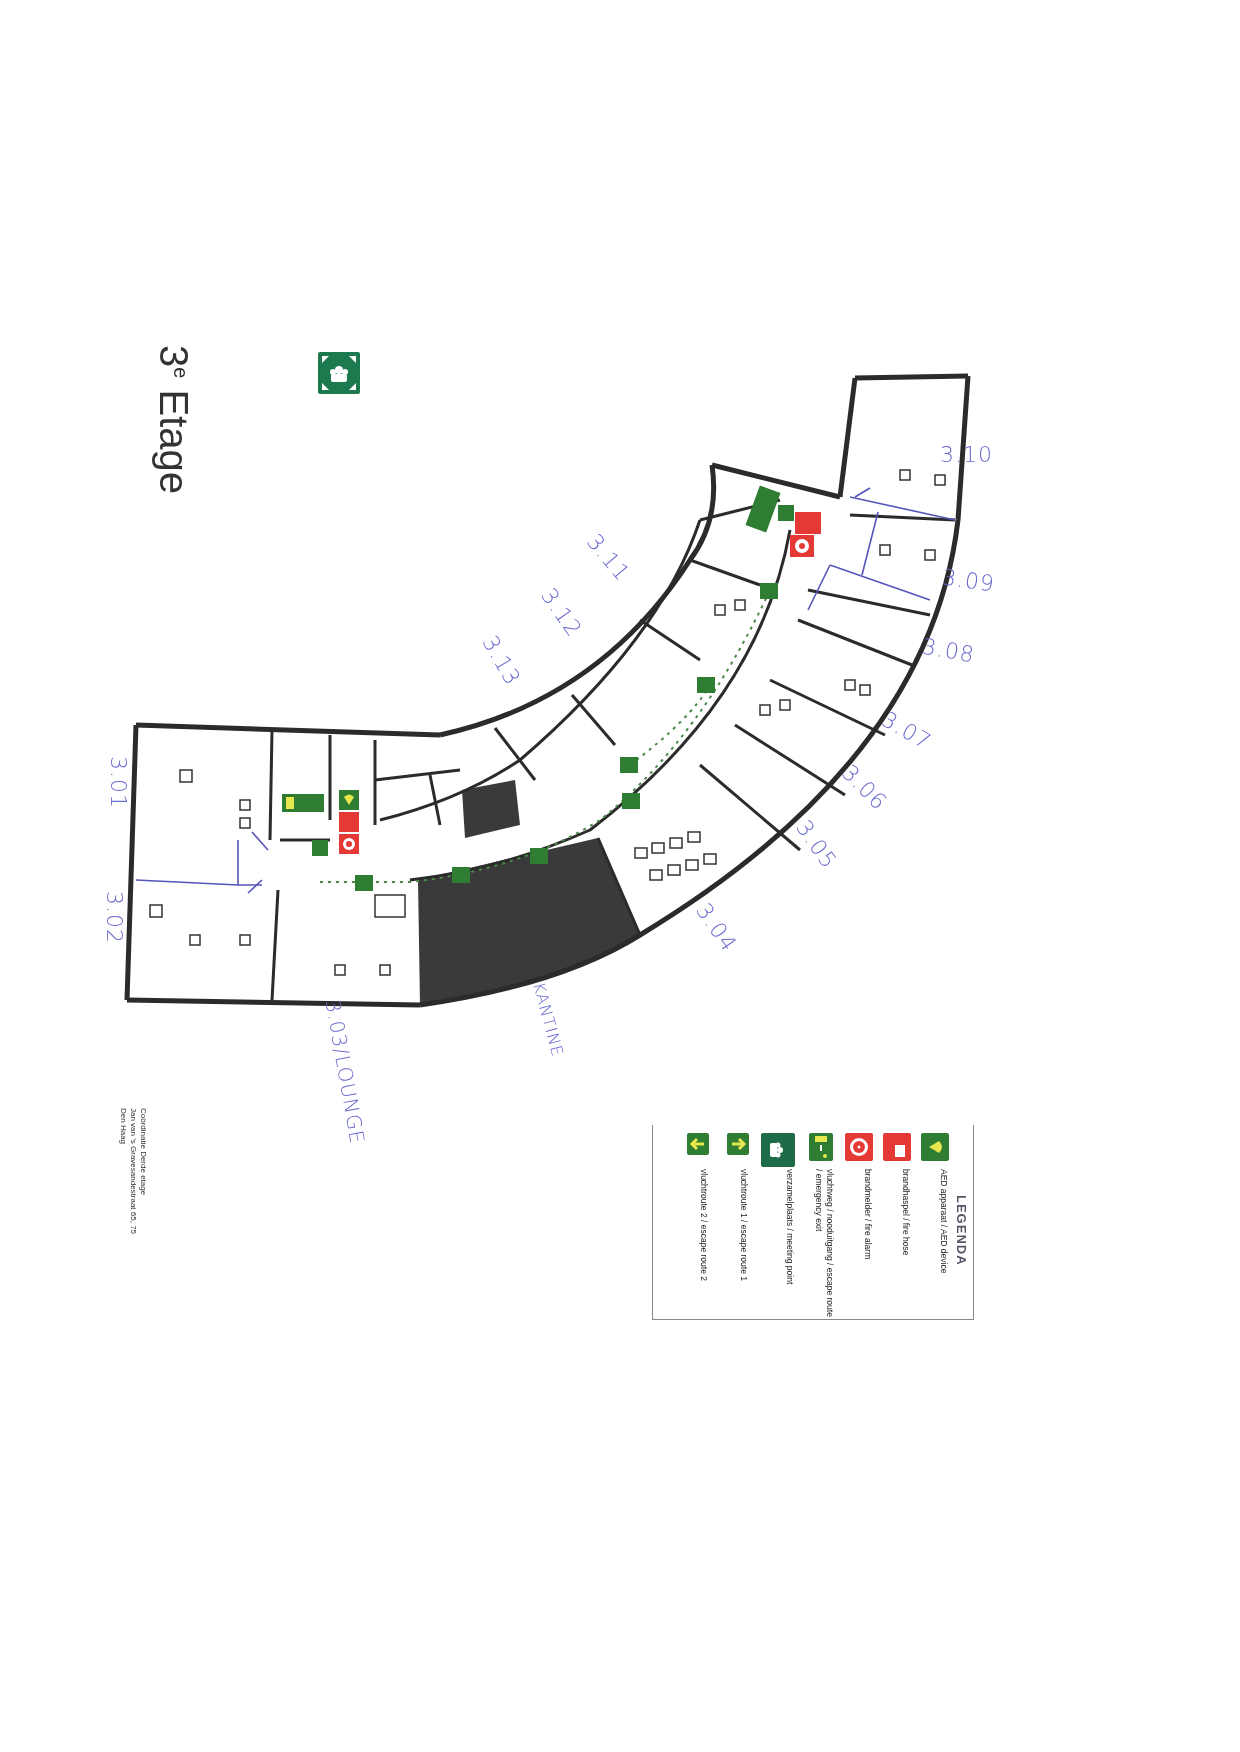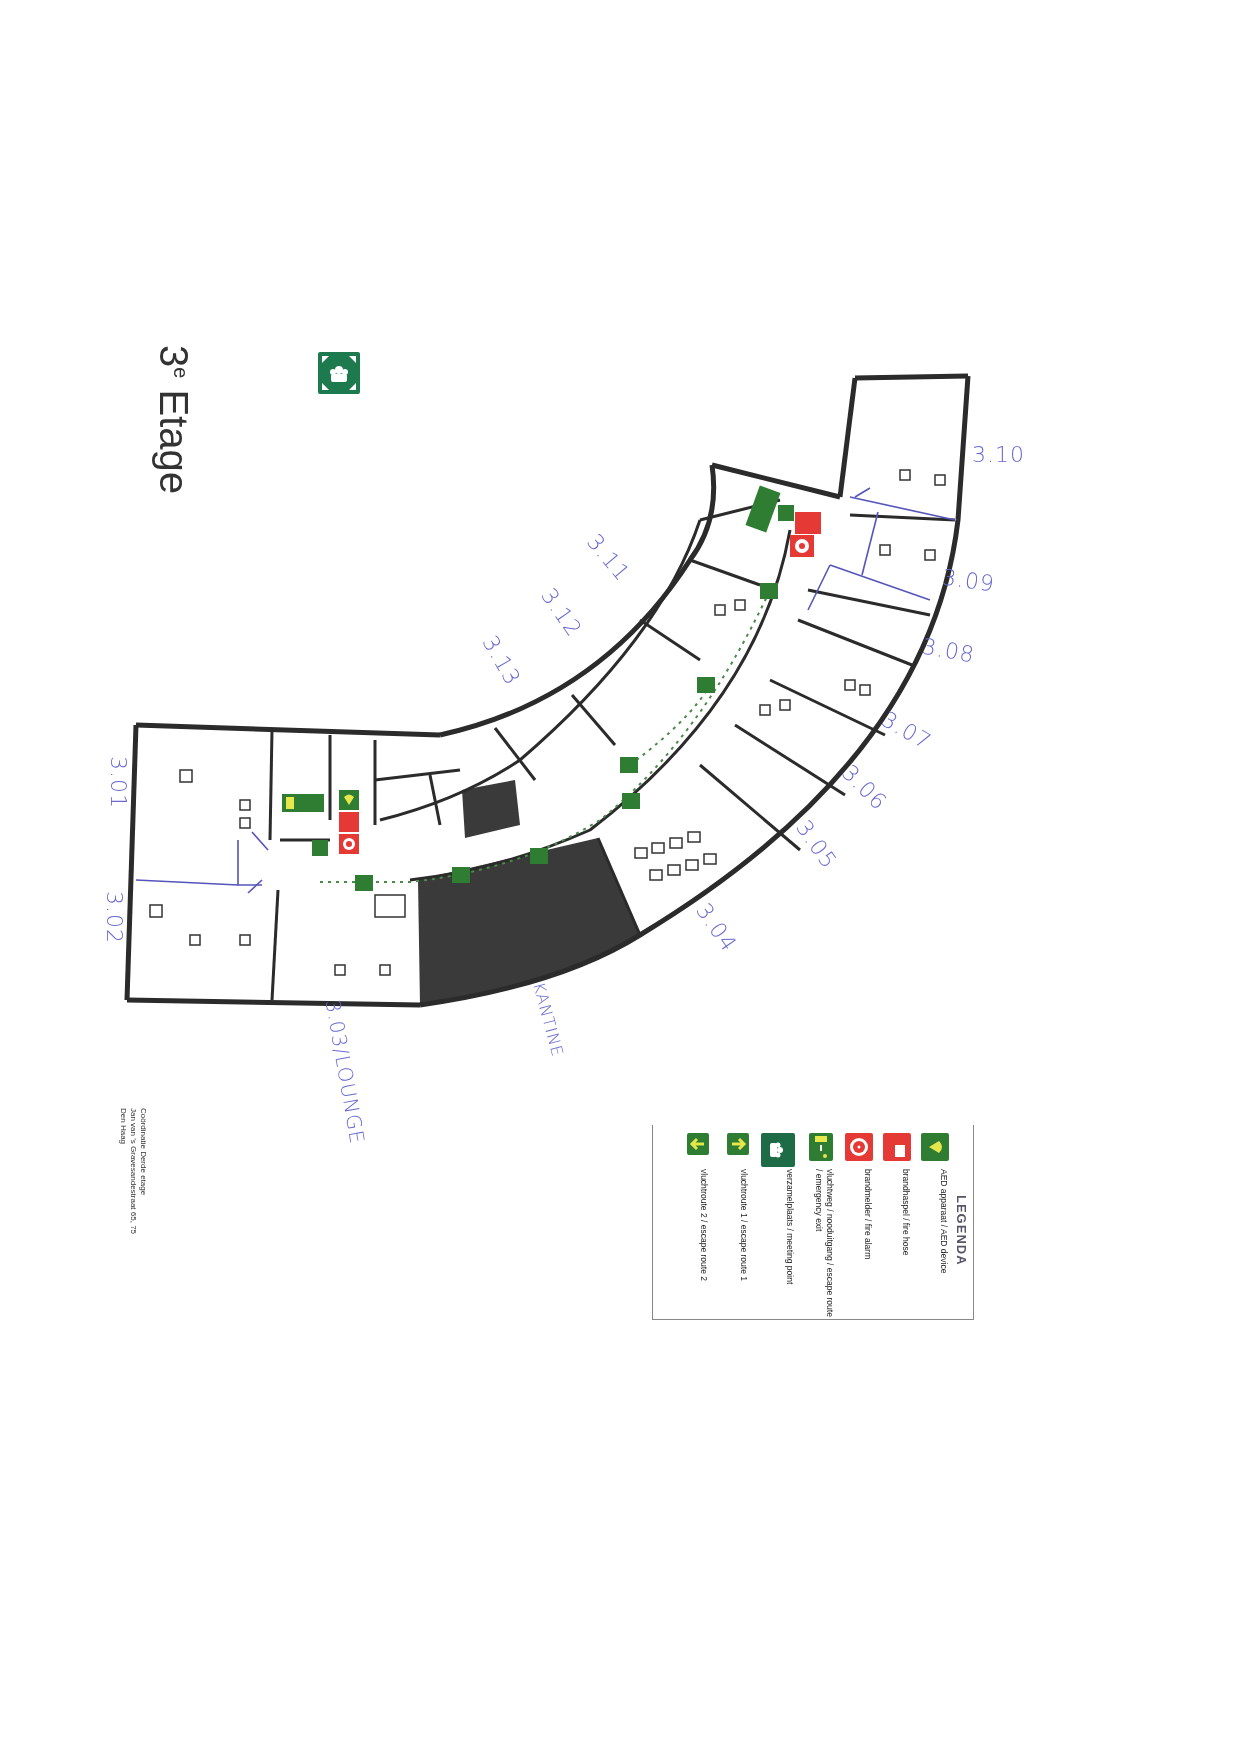--- a/index.html
+++ b/index.html
@@ -168,21 +168,21 @@
   <div class="hw" style="left:92px;top:770px;transform:rotate(90deg);">3.01</div>
   <div class="hw" style="left:88px;top:905px;transform:rotate(90deg);">3.02</div>
   <div class="hw" style="left:272px;top:1060px;transform:rotate(80deg);font-size:20px;">3.03/LOUNGE</div>
   <div class="hw" style="left:510px;top:1010px;transform:rotate(75deg);font-size:16px;">KANTINE</div>
   <div class="hw" style="left:690px;top:915px;transform:rotate(55deg);">3.04</div>
   <div class="hw" style="left:790px;top:832px;transform:rotate(55deg);">3.05</div>
   <div class="hw" style="left:838px;top:775px;transform:rotate(45deg);">3.06</div>
   <div class="hw" style="left:880px;top:718px;transform:rotate(30deg);">3.07</div>
   <div class="hw" style="left:922px;top:638px;transform:rotate(10deg);">3.08</div>
   <div class="hw" style="left:942px;top:568px;transform:rotate(8deg);">3.09</div>
-  <div class="hw" style="left:972px;top:442px;">3.10</div>
+  <div class="hw" style="left:940px;top:442px;">3.10</div>
   <div class="hw" style="left:582px;top:545px;transform:rotate(50deg);">3.11</div>
   <div class="hw" style="left:535px;top:600px;transform:rotate(55deg);">3.12</div>
   <div class="hw" style="left:475px;top:648px;transform:rotate(60deg);">3.13</div>
 
   <div class="addr">
     <div>Coördinatie Derde etage</div>
     <div>Jan van 's Gravesandestraat 65, 75</div>
     <div>Den Haag</div>
   </div>
 

